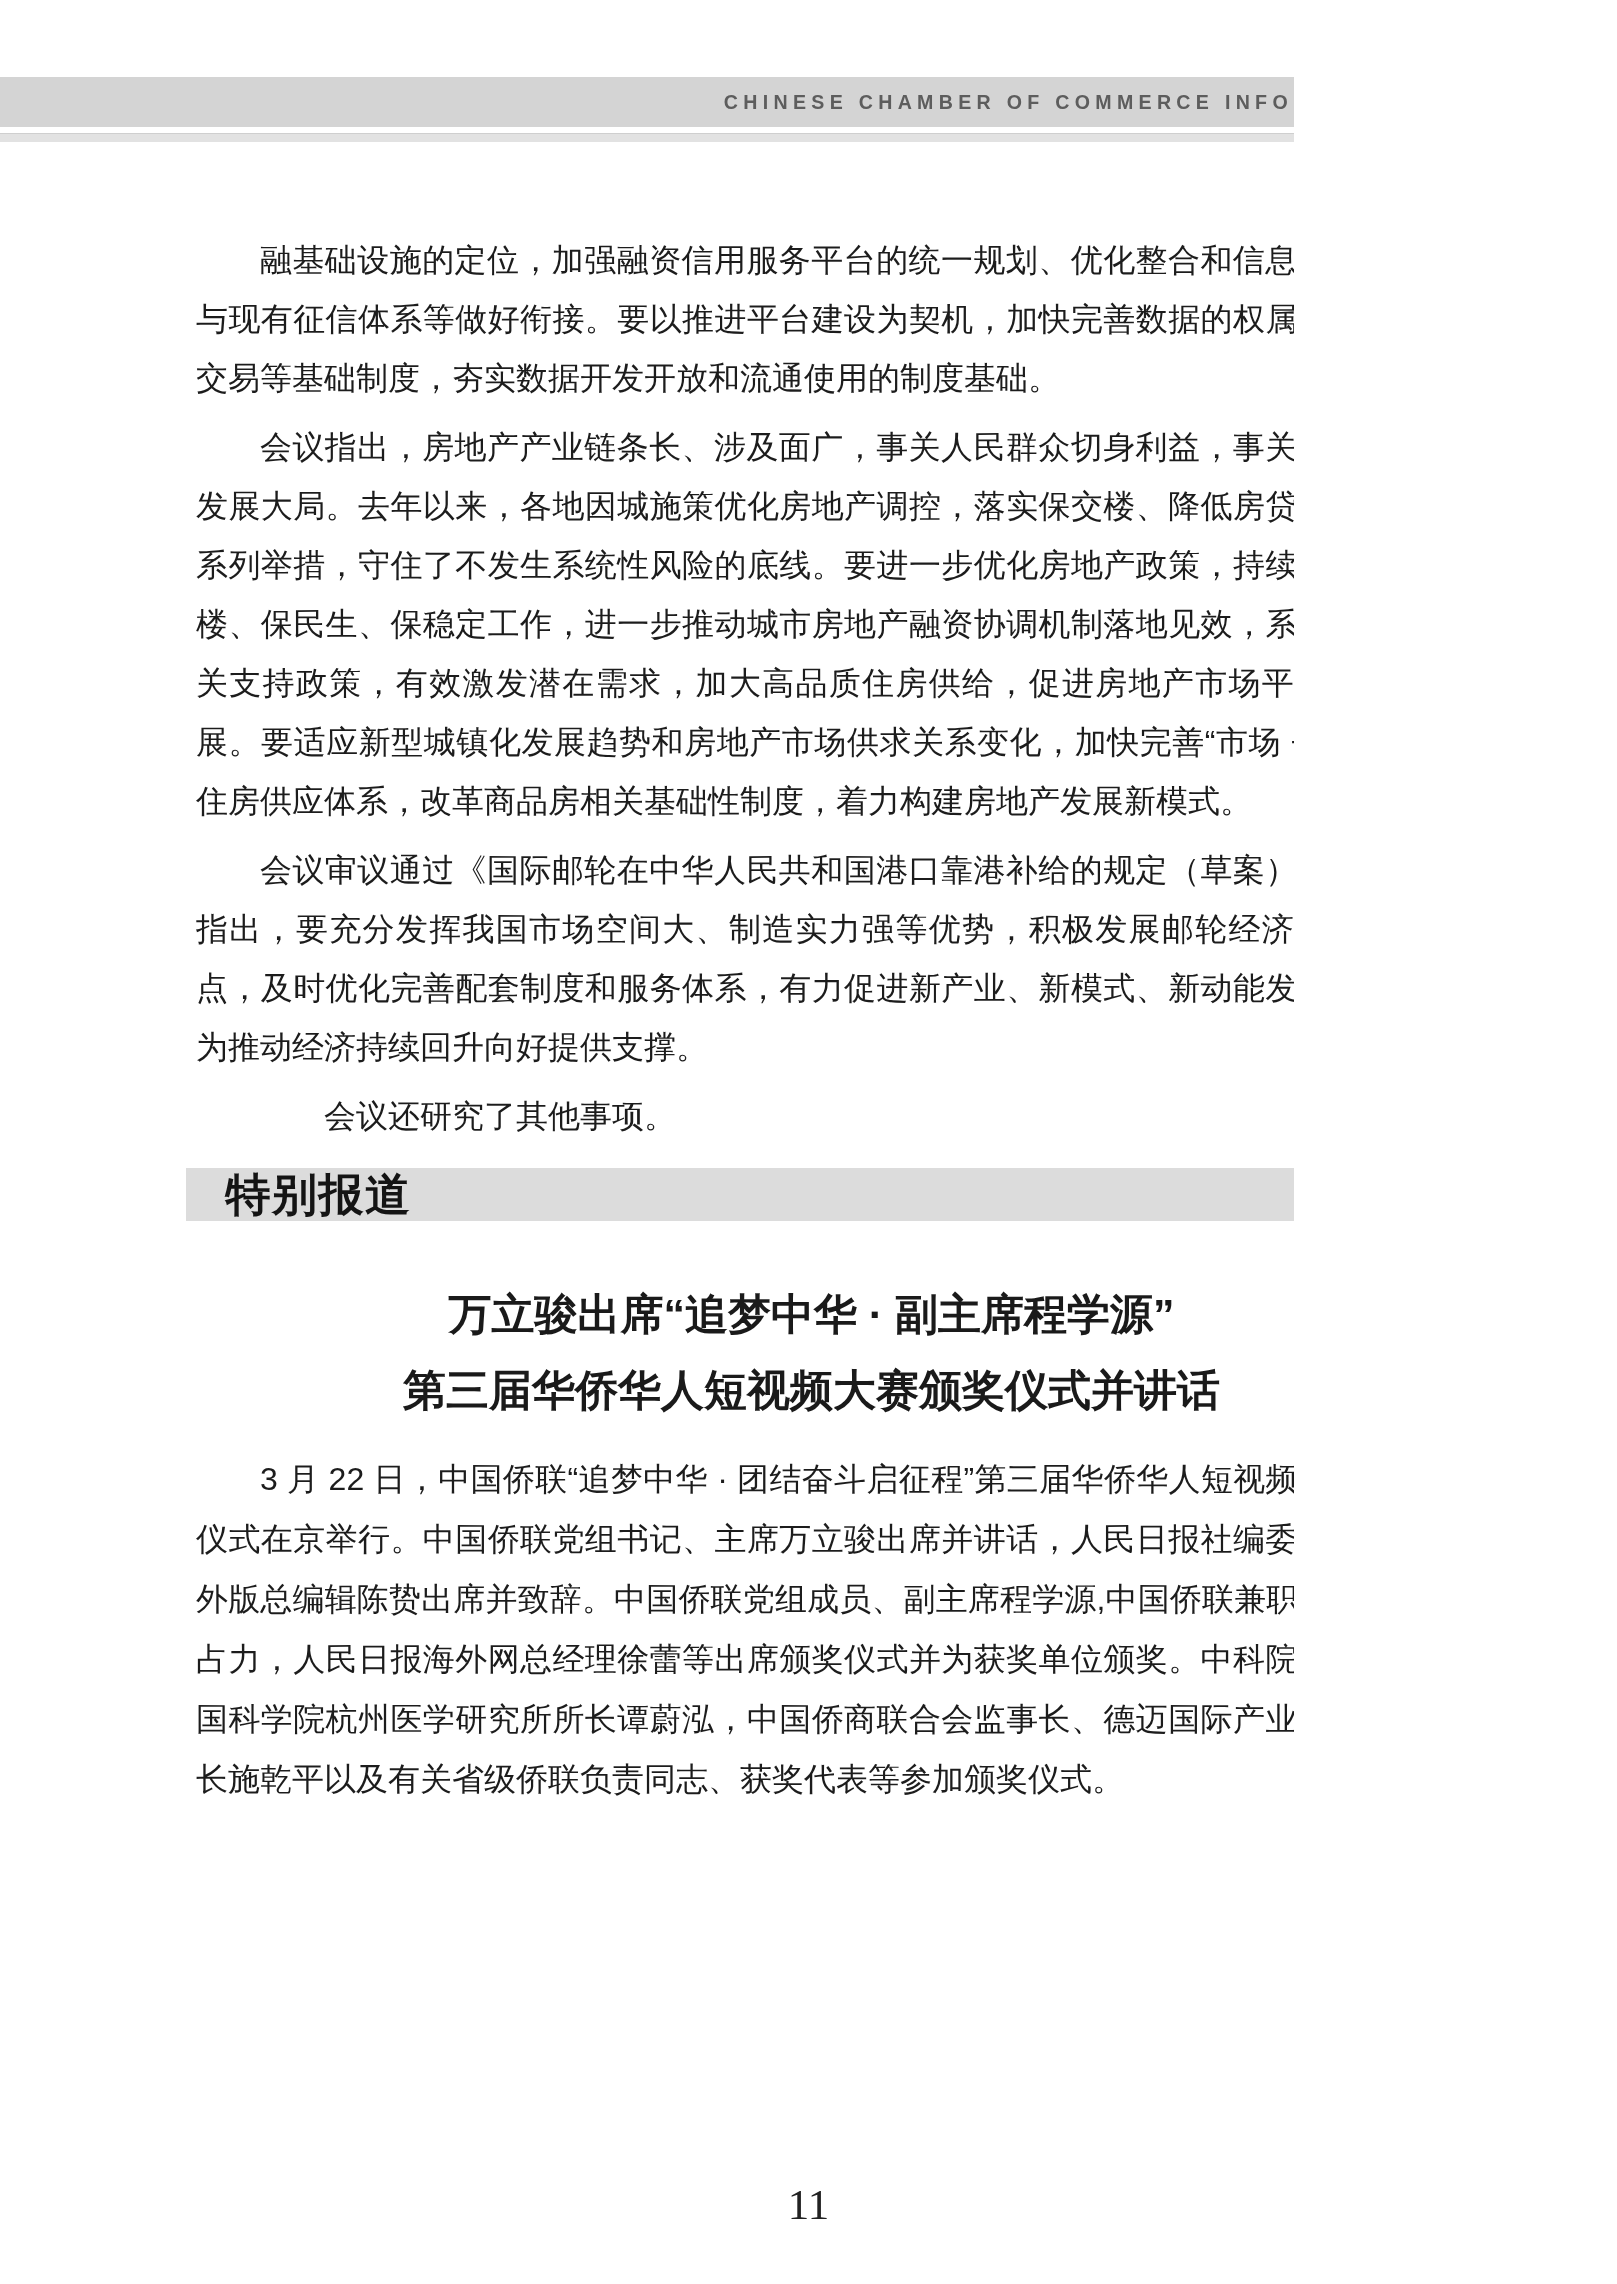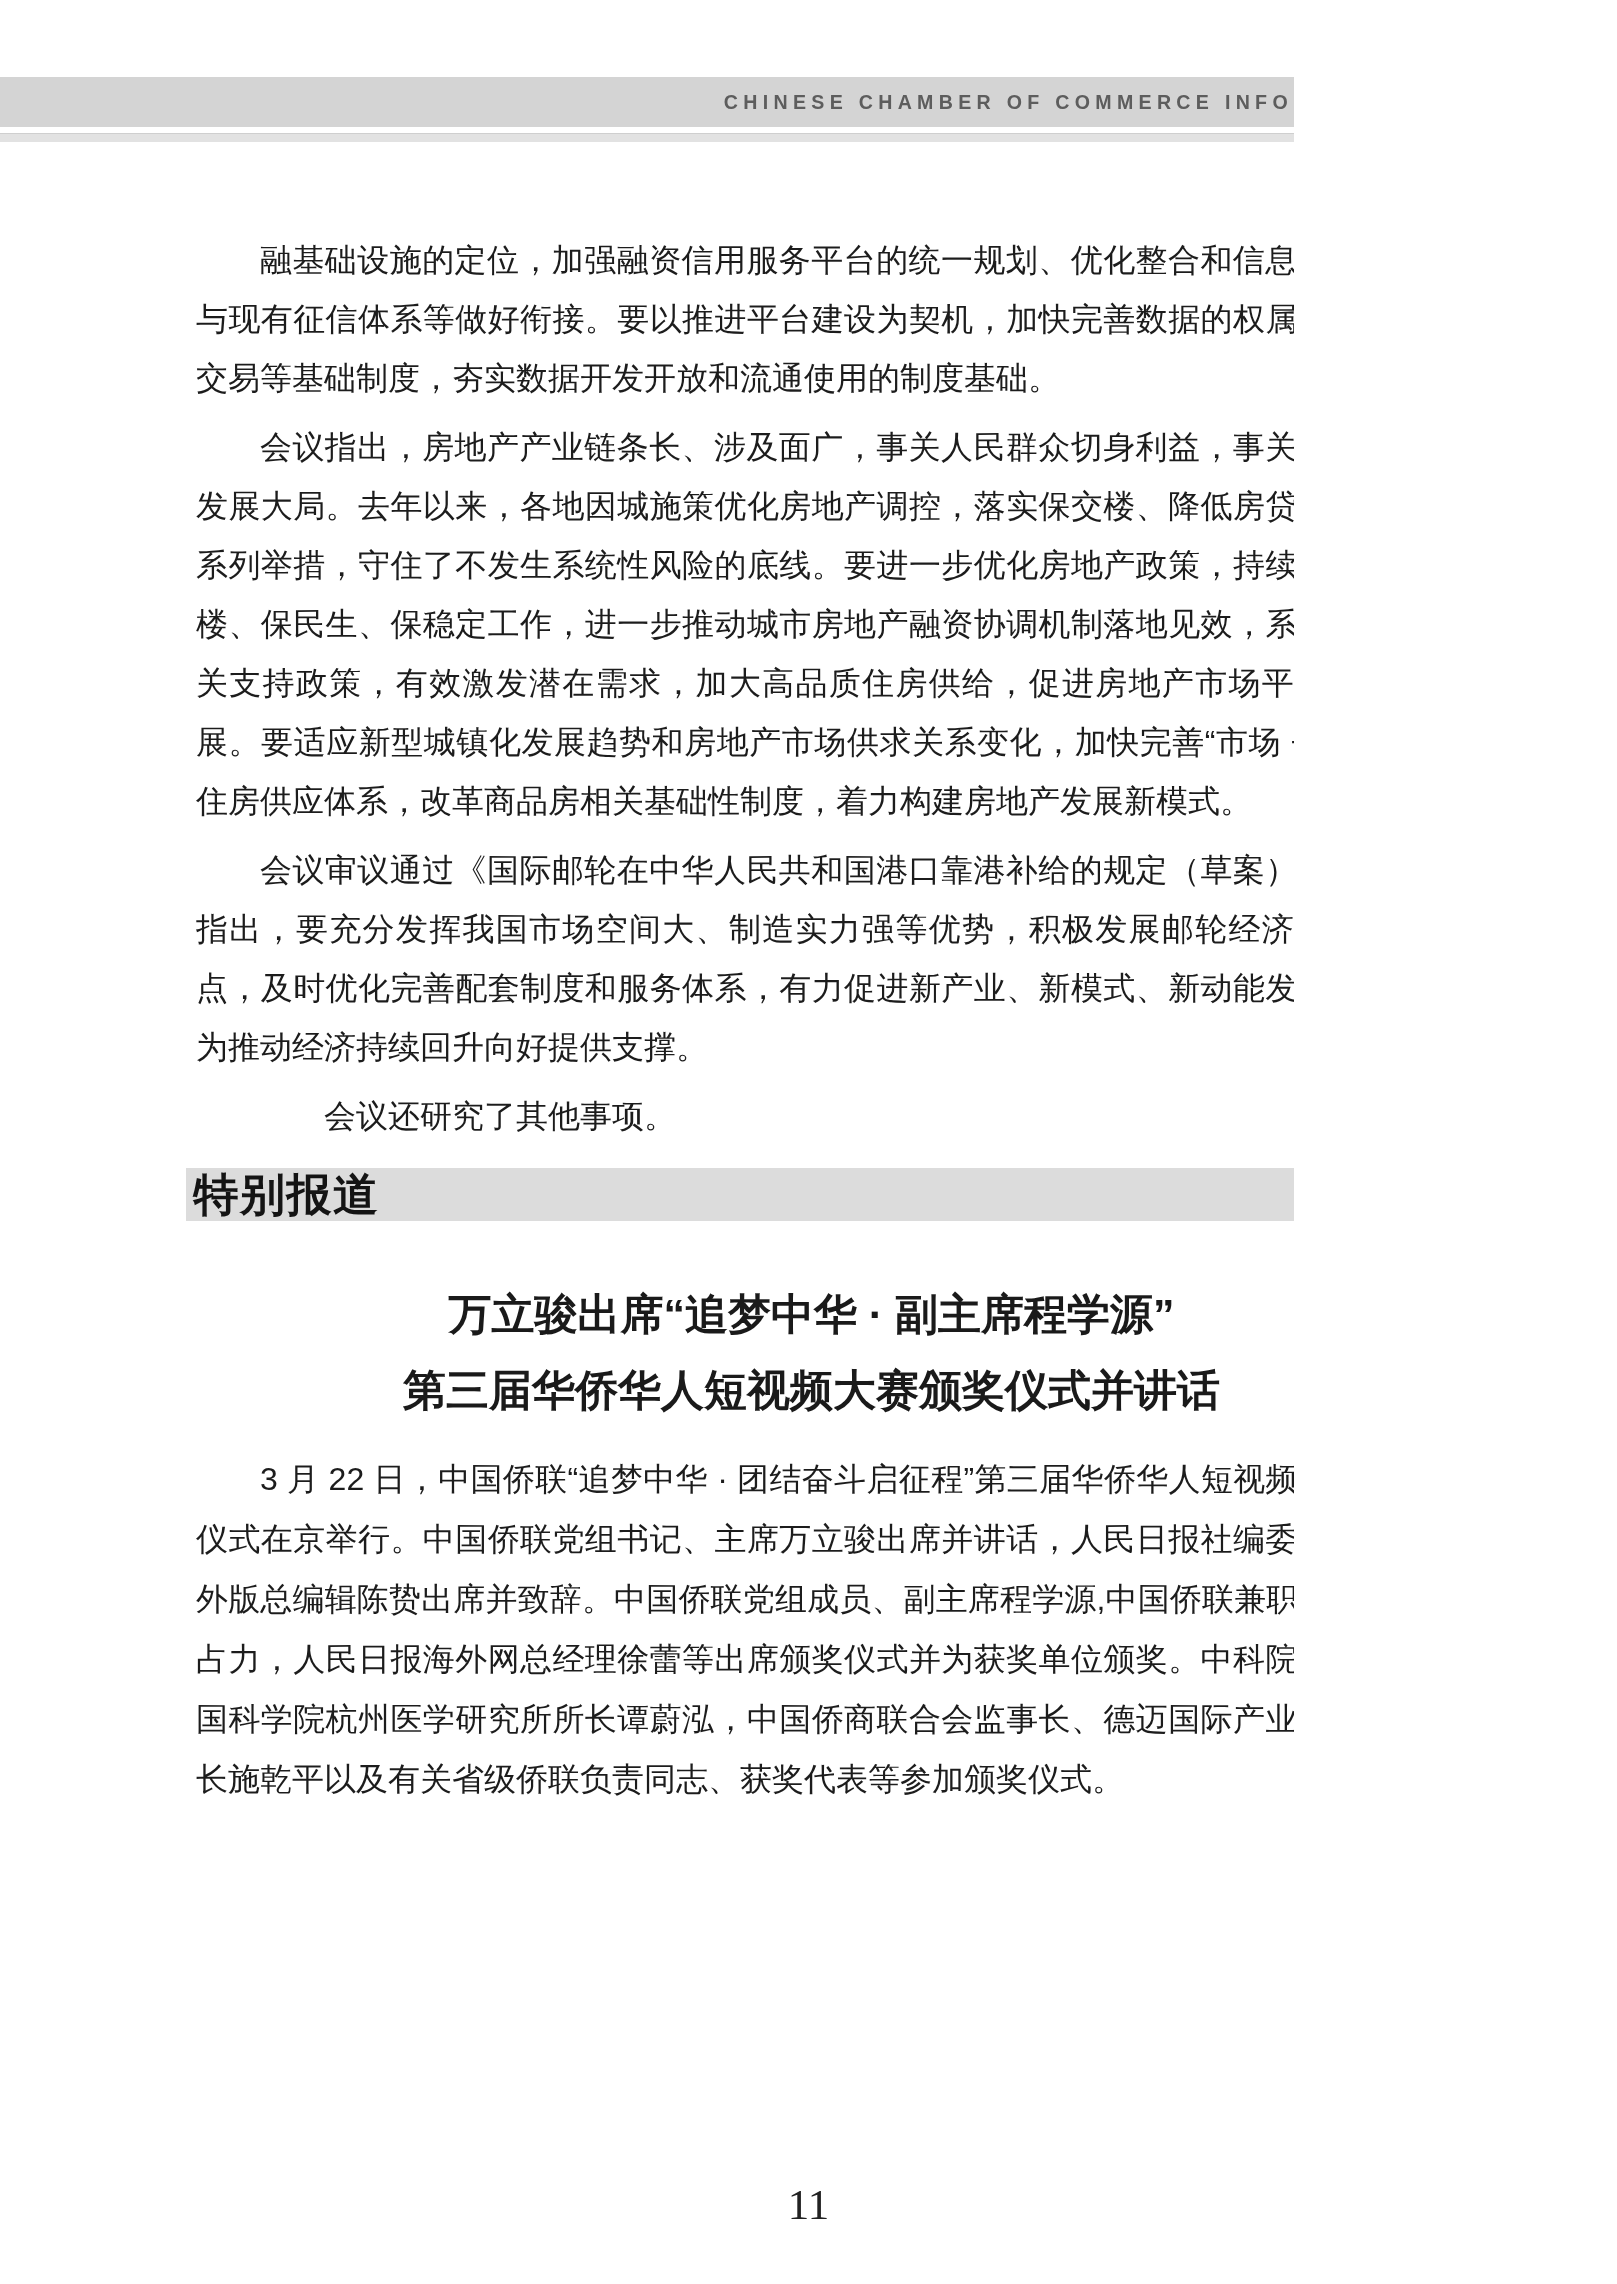--- a/index.html
+++ b/index.html
@@ -65,20 +65,21 @@
   
   .section-bar {
     position: absolute;
     left: 186px; top: 1168px;
     width: 1242px; height: 53px;
     background: #dcdcdc;
     clip-path: polygon(0 0, calc(100% - 44px) 0, 100% 30px, 100% 100%, 0 100%);
     filter: drop-shadow(2.3px 3px 1.5px rgba(0,0,0,0.12));
     display: flex;
     align-items: center;
+    padding-left: 32px;
   }
   .section-bar .section-label {
     font-family: "Liberation Serif", "DejaVu Serif", serif;
     font-weight: 700;
     font-size: 45px;
     color: #141414;
     padding-left: 7.5px;
     letter-spacing: 1.5px;
   }
 

